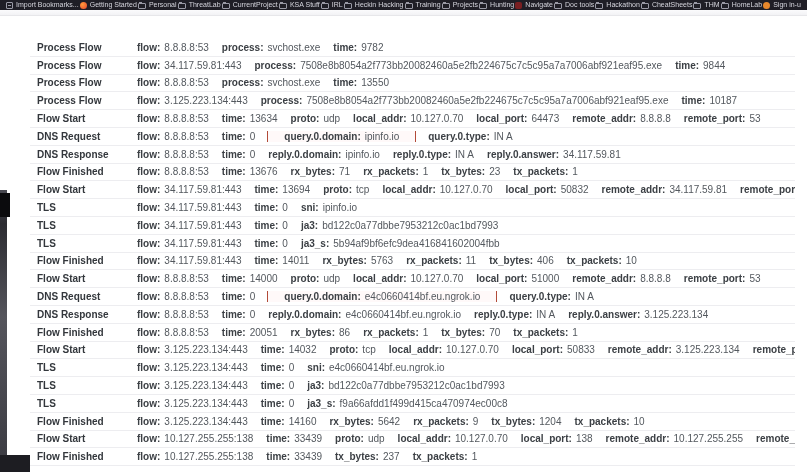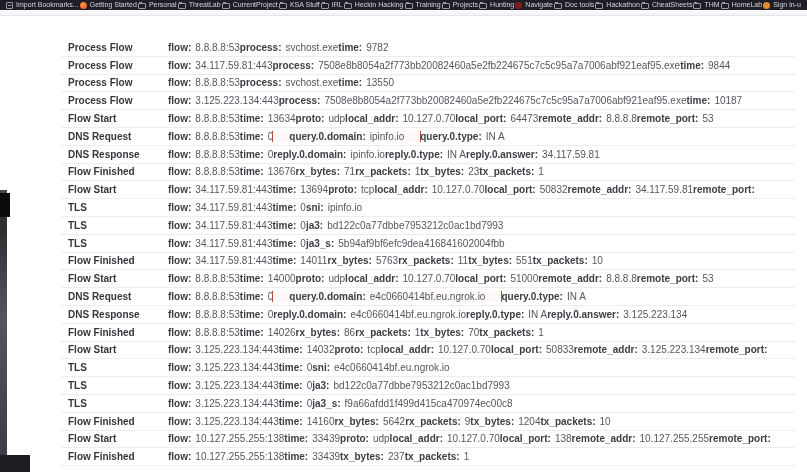--- a/index.html
+++ b/index.html
@@ -33,27 +33,27 @@
     background:linear-gradient(#fbfbfc,#f2f2f5);
     border-bottom:1px solid #e7e7ea;
   }
   
   .event-table{
     position:absolute;top:39px;left:30px;right:12px;
   }
   .row{
     height:17.8px;display:flex;align-items:center;
     border-bottom:1px solid #ededf0;
-    padding-left:7px;box-sizing:border-box;margin-left:31px;
+    padding-left:7px;box-sizing:border-box;
   }
   .row-label{
     width:100px;flex:none;
     font-size:10px;font-weight:700;color:#33373c;
   }
-  .fields{display:flex;align-items:center;white-space:nowrap;overflow:hidden;}
+  .fields{display:flex;align-items:center;gap:13px;white-space:nowrap;overflow:hidden;}
   .field{display:inline-flex;align-items:baseline;gap:4px;font-size:10px;}
   .field .k{font-weight:700;color:#3c4045;}
   .field .v{font-weight:400;color:#53585e;}
   .field.boxed{
     border:1.5px solid #b24a38;border-radius:2px;
     padding:1px 16px;margin:-2px -1px;
     background:rgba(255,238,238,0.35);
   }
   
   .left-sliver{
@@ -422,21 +422,21 @@
         <span class="field">
           <span class="k">rx_bytes:</span>
           <span class="v">5763</span>
         </span>
         <span class="field">
           <span class="k">rx_packets:</span>
           <span class="v">11</span>
         </span>
         <span class="field">
           <span class="k">tx_bytes:</span>
-          <span class="v">551</span>
+          <span class="v">406</span>
         </span>
         <span class="field">
           <span class="k">tx_packets:</span>
           <span class="v">10</span>
         </span>
       </div>
     </div>
     <div class="row">
       <span class="row-label">Flow Start</span>
       <div class="fields">
@@ -518,21 +518,21 @@
     </div>
     <div class="row">
       <span class="row-label">Flow Finished</span>
       <div class="fields">
         <span class="field">
           <span class="k">flow:</span>
           <span class="v">8.8.8.8:53</span>
         </span>
         <span class="field">
           <span class="k">time:</span>
-          <span class="v">14026</span>
+          <span class="v">20051</span>
         </span>
         <span class="field">
           <span class="k">rx_bytes:</span>
           <span class="v">86</span>
         </span>
         <span class="field">
           <span class="k">rx_packets:</span>
           <span class="v">1</span>
         </span>
         <span class="field">

